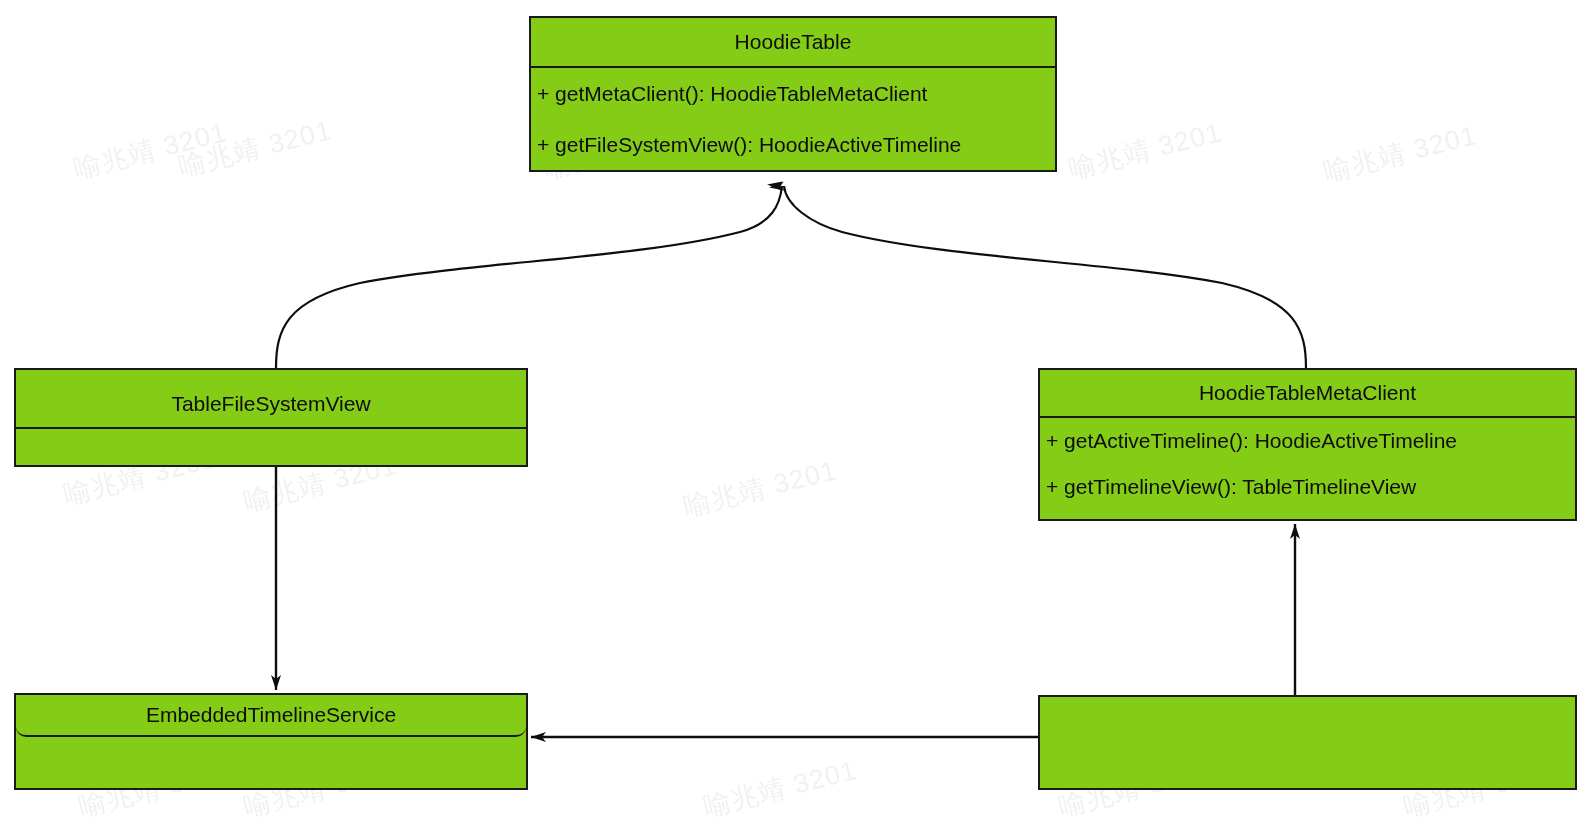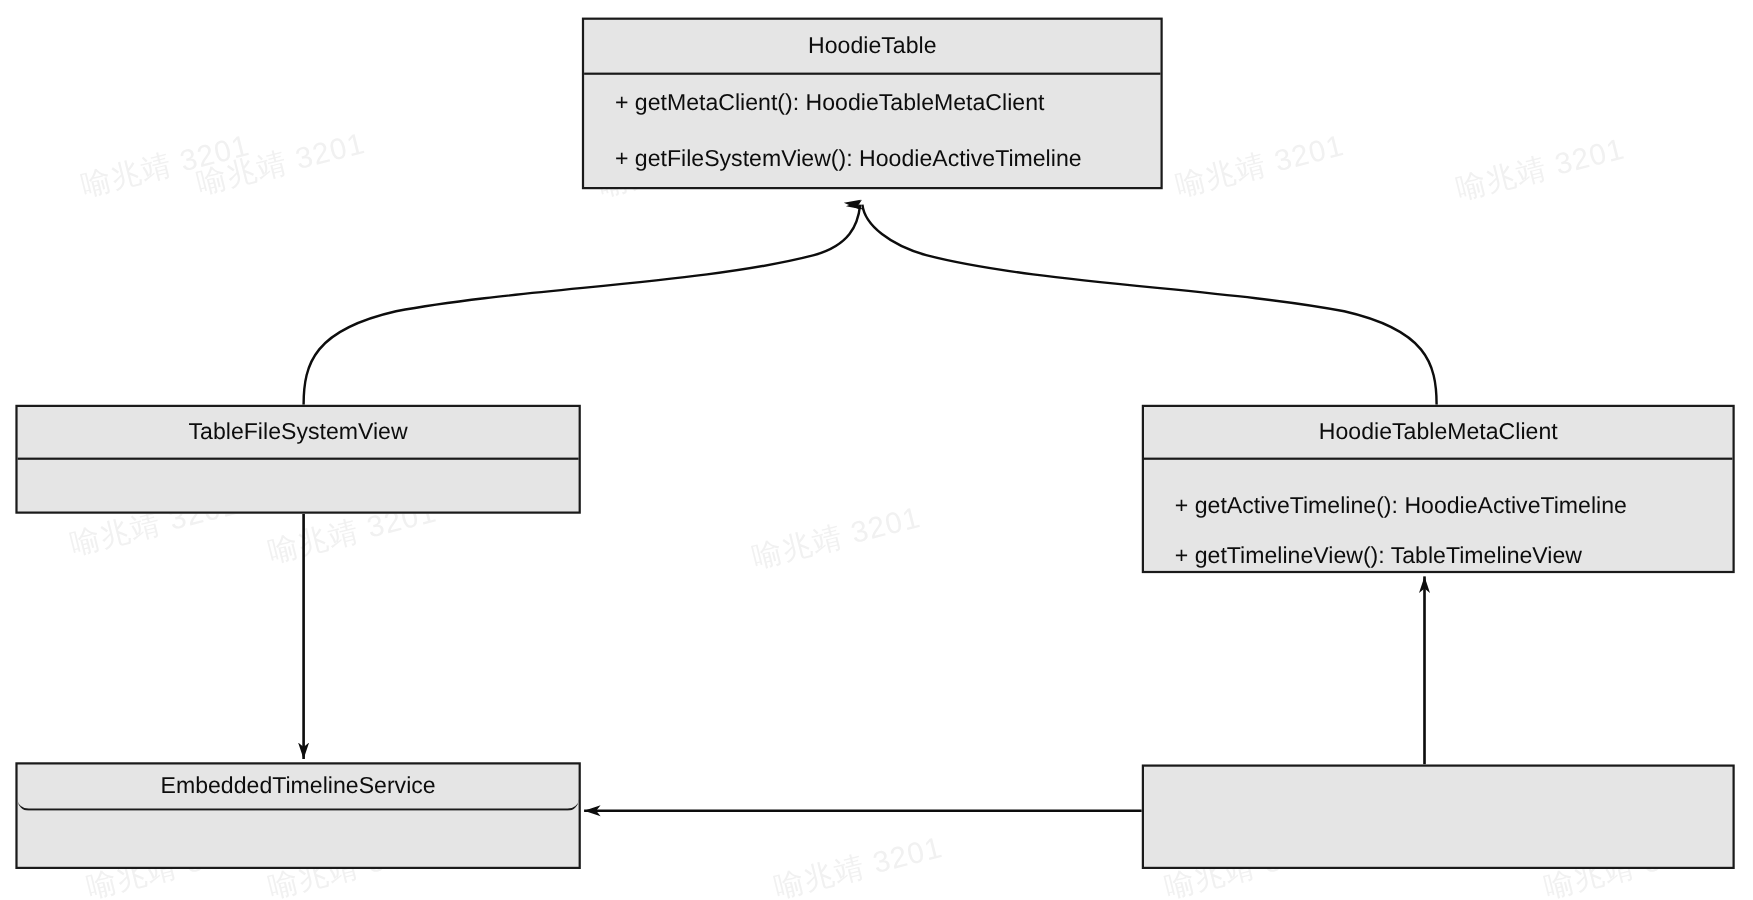--- a/index.html
+++ b/index.html
@@ -42,21 +42,21 @@
     left: 0; top: 0;
     width: 1594px;
     height: 818px;
     z-index: 2;
     pointer-events: none;
   }
   
   .umlclass {
     position: absolute;
     box-sizing: border-box;
-    background: #e5e5e5;
+    background: #84cc16;
     border: 2px solid #1a1a1a;
     z-index: 3;
   }
   .class-title {
     box-sizing: border-box;
     width: 100%;
     text-align: center;
     font-size: 21px;
     color: #0d0d0d;
     border-bottom: 2px solid #1a1a1a;
@@ -67,40 +67,40 @@
   .class-members {
     box-sizing: border-box;
     width: 100%;
     display: flex;
     flex-direction: column;
     justify-content: center;
   }
   .member {
     font-size: 21px;
     color: #0d0d0d;
-    padding: 0 28px;
+    padding: 0 6px;
     white-space: nowrap;
     display: flex;
     align-items: center;
   }
   .member.empty { padding: 0; }
 
   
   #box-hoodie-table            { left: 529px; top: 16px;  width: 528px; height: 156px; }
   #box-hoodie-table .class-title   { height: 50px; }
   #box-hoodie-table .class-members { height: 102px; }
   #box-hoodie-table .member        { height: 51px; }
 
   #box-table-file-system-view  { left: 14px;  top: 368px; width: 514px; height: 99px; }
-  #box-table-file-system-view .class-title   { height: 48px; }
+  #box-table-file-system-view .class-title   { height: 48px; margin-top: 11px; }
   #box-table-file-system-view .class-members { height: 47px; }
 
   #box-hoodie-table-meta-client { left: 1038px; top: 368px; width: 539px; height: 153px; }
   #box-hoodie-table-meta-client .class-title   { height: 48px; text-align: center; }
-  #box-hoodie-table-meta-client .class-members { height: 92px; margin-top: 19px; }
+  #box-hoodie-table-meta-client .class-members { height: 92px; }
   #box-hoodie-table-meta-client .member        { height: 50px; }
 
   #box-embedded-timeline-service { left: 14px; top: 693px; width: 514px; height: 97px; }
   #box-embedded-timeline-service .class-title   { height: 42px; border-radius: 10px; }
   #box-embedded-timeline-service .class-members { height: 51px; }
 
   #box-table-timeline-view      { left: 1038px; top: 695px; width: 539px; height: 95px; }
   #box-table-timeline-view .class-title   { height: 52px; }
   #box-table-timeline-view .class-members { height: 39px; }
 </style>

